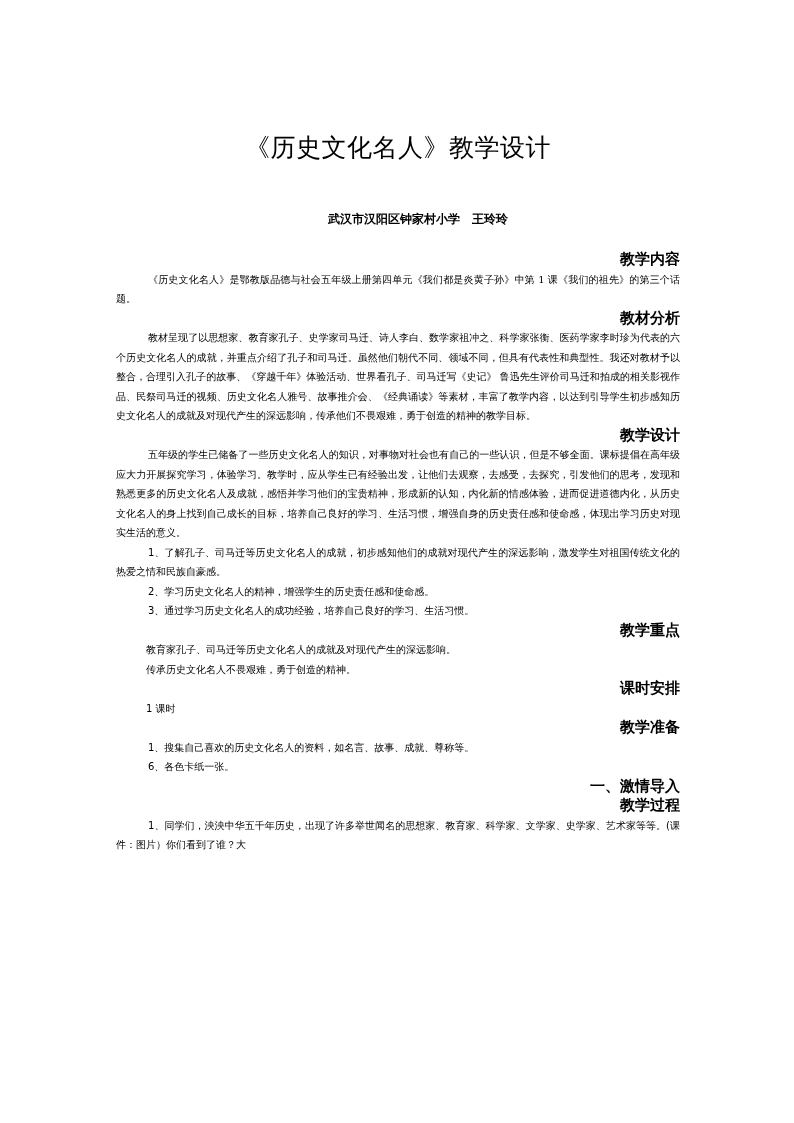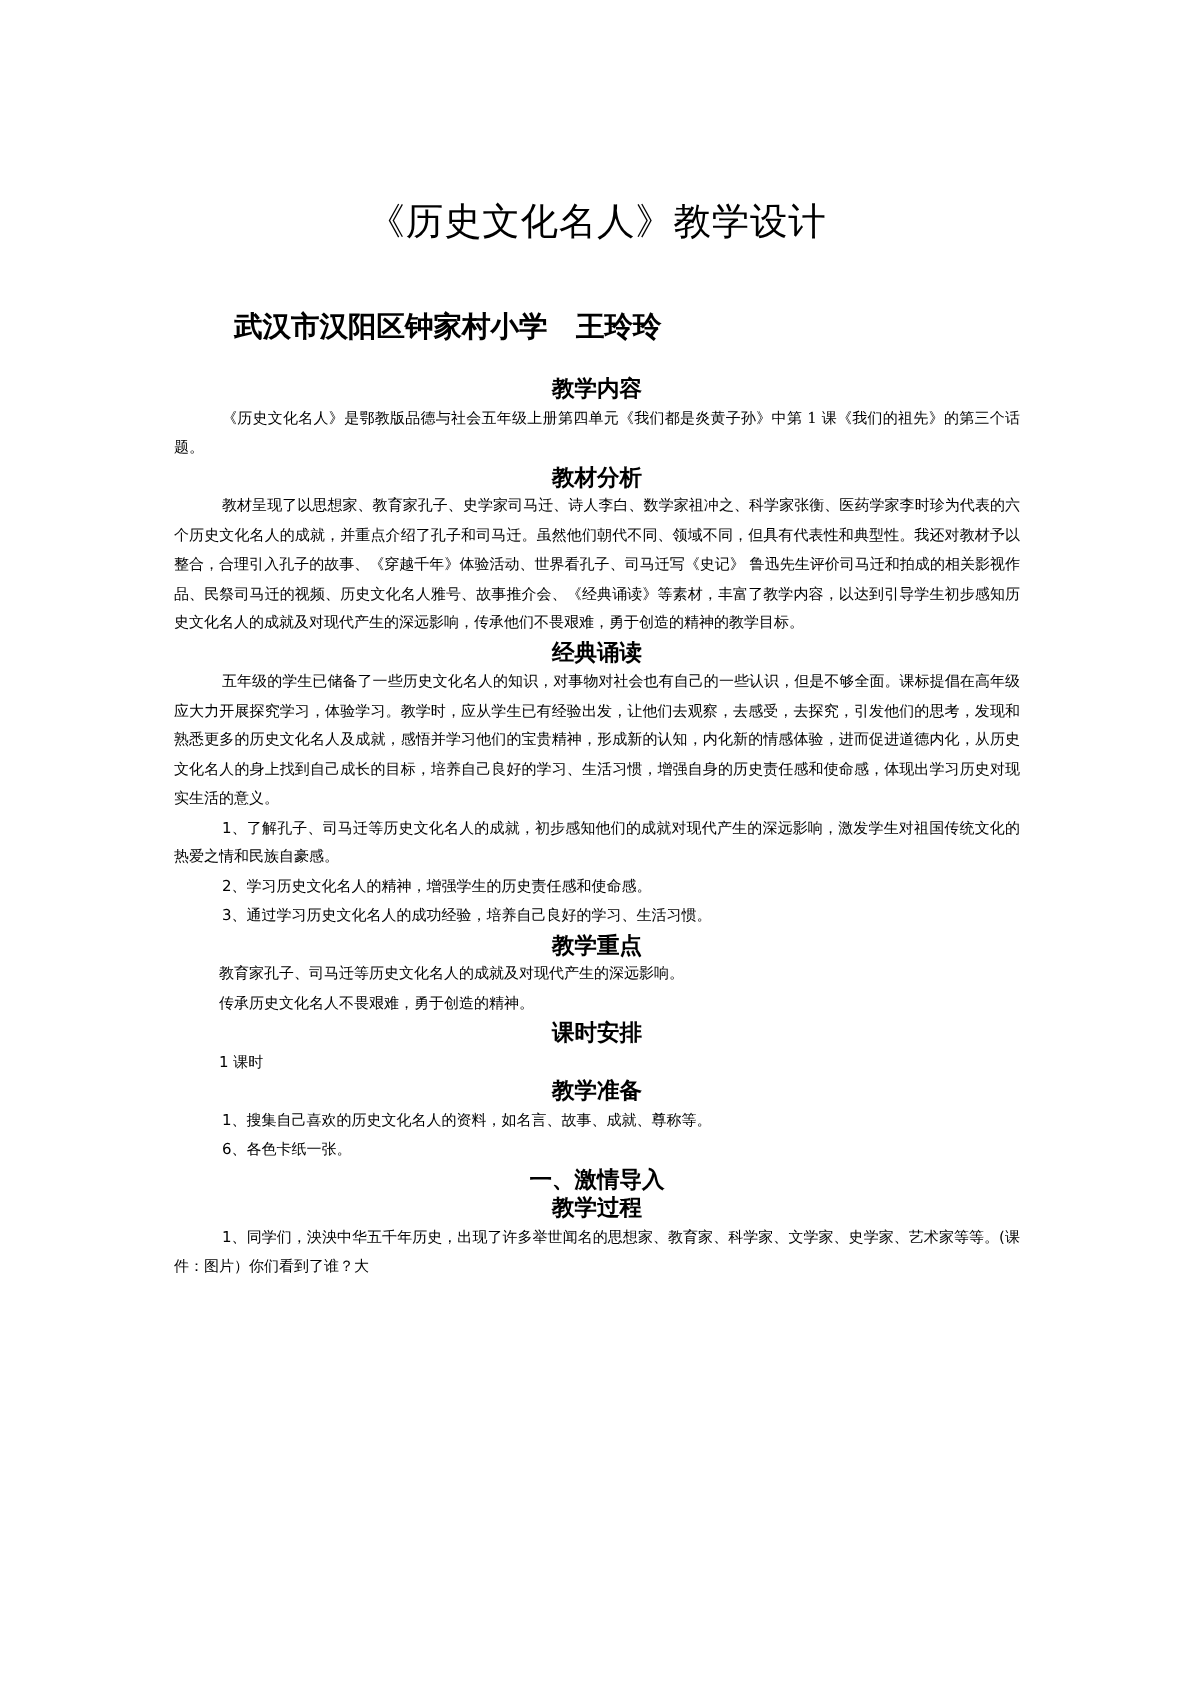--- a/index.html
+++ b/index.html
@@ -33,41 +33,41 @@
     font-family: "DejaVu Serif", "Liberation Serif", serif;
     font-size: 25px;
     line-height: 32px;
     font-weight: 400;
     letter-spacing: 0.5px;
     margin: 12px;
     padding-top: 120px;
     white-space: nowrap;
   }
   .doc-author {
-    text-align: left;
+    text-align: center;
     font-family: Liberation Sans, sans-serif;
-    font-size: 19px;
+    font-size: 12px;
     line-height: 22px;
     font-weight: 700;
     margin: 0;
     padding-top: 32px;
     padding-left: 40px;
     white-space: nowrap;
   }
   
   .body-block {
     padding-top: 20px;
   }
   .sec-head {
     font-size: 15px;
     line-height: 19.5px;
     font-weight: 700;
     font-family: "DejaVu Sans", "Liberation Sans", sans-serif;
     margin: 0;
-    text-align: center;
+    text-align: right;
   }
   .para {
     font-size: 10px;
     line-height: 19.5px;
     font-weight: 400;
     font-family: "DejaVu Sans", "Liberation Sans", sans-serif;
     margin: 0;
     text-indent: 32px;
     text-align: justify;
     text-justify: inter-ideograph;
@@ -94,21 +94,21 @@
     <div class="doc-author">武汉市汉阳区钟家村小学　王玲玲</div>
 
     <div class="body-block">
 
       <div class="sec-head">教学内容</div>
       <p class="para serif">《历史文化名人》是鄂教版品德与社会五年级上册第四单元《我们都是炎黄子孙》中第 1 课《我们的祖先》的第三个话题。</p>
 
       <div class="sec-head">教材分析</div>
       <p class="para">教材呈现了以思想家、教育家孔子、史学家司马迁、诗人李白、数学家祖冲之、科学家张衡、医药学家李时珍为代表的六个历史文化名人的成就，并重点介绍了孔子和司马迁。虽然他们朝代不同、领域不同，但具有代表性和典型性。我还对教材予以整合，合理引入孔子的故事、《穿越千年》体验活动、世界看孔子、司马迁写《史记》 鲁迅先生评价司马迁和拍成的相关影视作品、民祭司马迁的视频、历史文化名人雅号、故事推介会、《经典诵读》等素材，丰富了教学内容，以达到引导学生初步感知历史文化名人的成就及对现代产生的深远影响，传承他们不畏艰难，勇于创造的精神的教学目标。</p>
 
-      <div class="sec-head">经典诵读</div>
+      <div class="sec-head">教学设计</div>
       <p class="para">五年级的学生已储备了一些历史文化名人的知识，对事物对社会也有自己的一些认识，但是不够全面。课标提倡在高年级应大力开展探究学习，体验学习。教学时，应从学生已有经验出发，让他们去观察，去感受，去探究，引发他们的思考，发现和熟悉更多的历史文化名人及成就，感悟并学习他们的宝贵精神，形成新的认知，内化新的情感体验，进而促进道德内化，从历史文化名人的身上找到自己成长的目标，培养自己良好的学习、生活习惯，增强自身的历史责任感和使命感，体现出学习历史对现实生活的意义。</p>
 
       <p class="para item">1、了解孔子、司马迁等历史文化名人的成就，初步感知他们的成就对现代产生的深远影响，激发学生对祖国传统文化的热爱之情和民族自豪感。</p>
       <p class="para item">2、学习历史文化名人的精神，增强学生的历史责任感和使命感。</p>
       <p class="para item">3、通过学习历史文化名人的成功经验，培养自己良好的学习、生活习惯。</p>
 
       <div class="sec-head">教学重点</div>
       <p class="para tight">教育家孔子、司马迁等历史文化名人的成就及对现代产生的深远影响。</p>
 
       <p class="para tight">传承历史文化名人不畏艰难，勇于创造的精神。</p>

